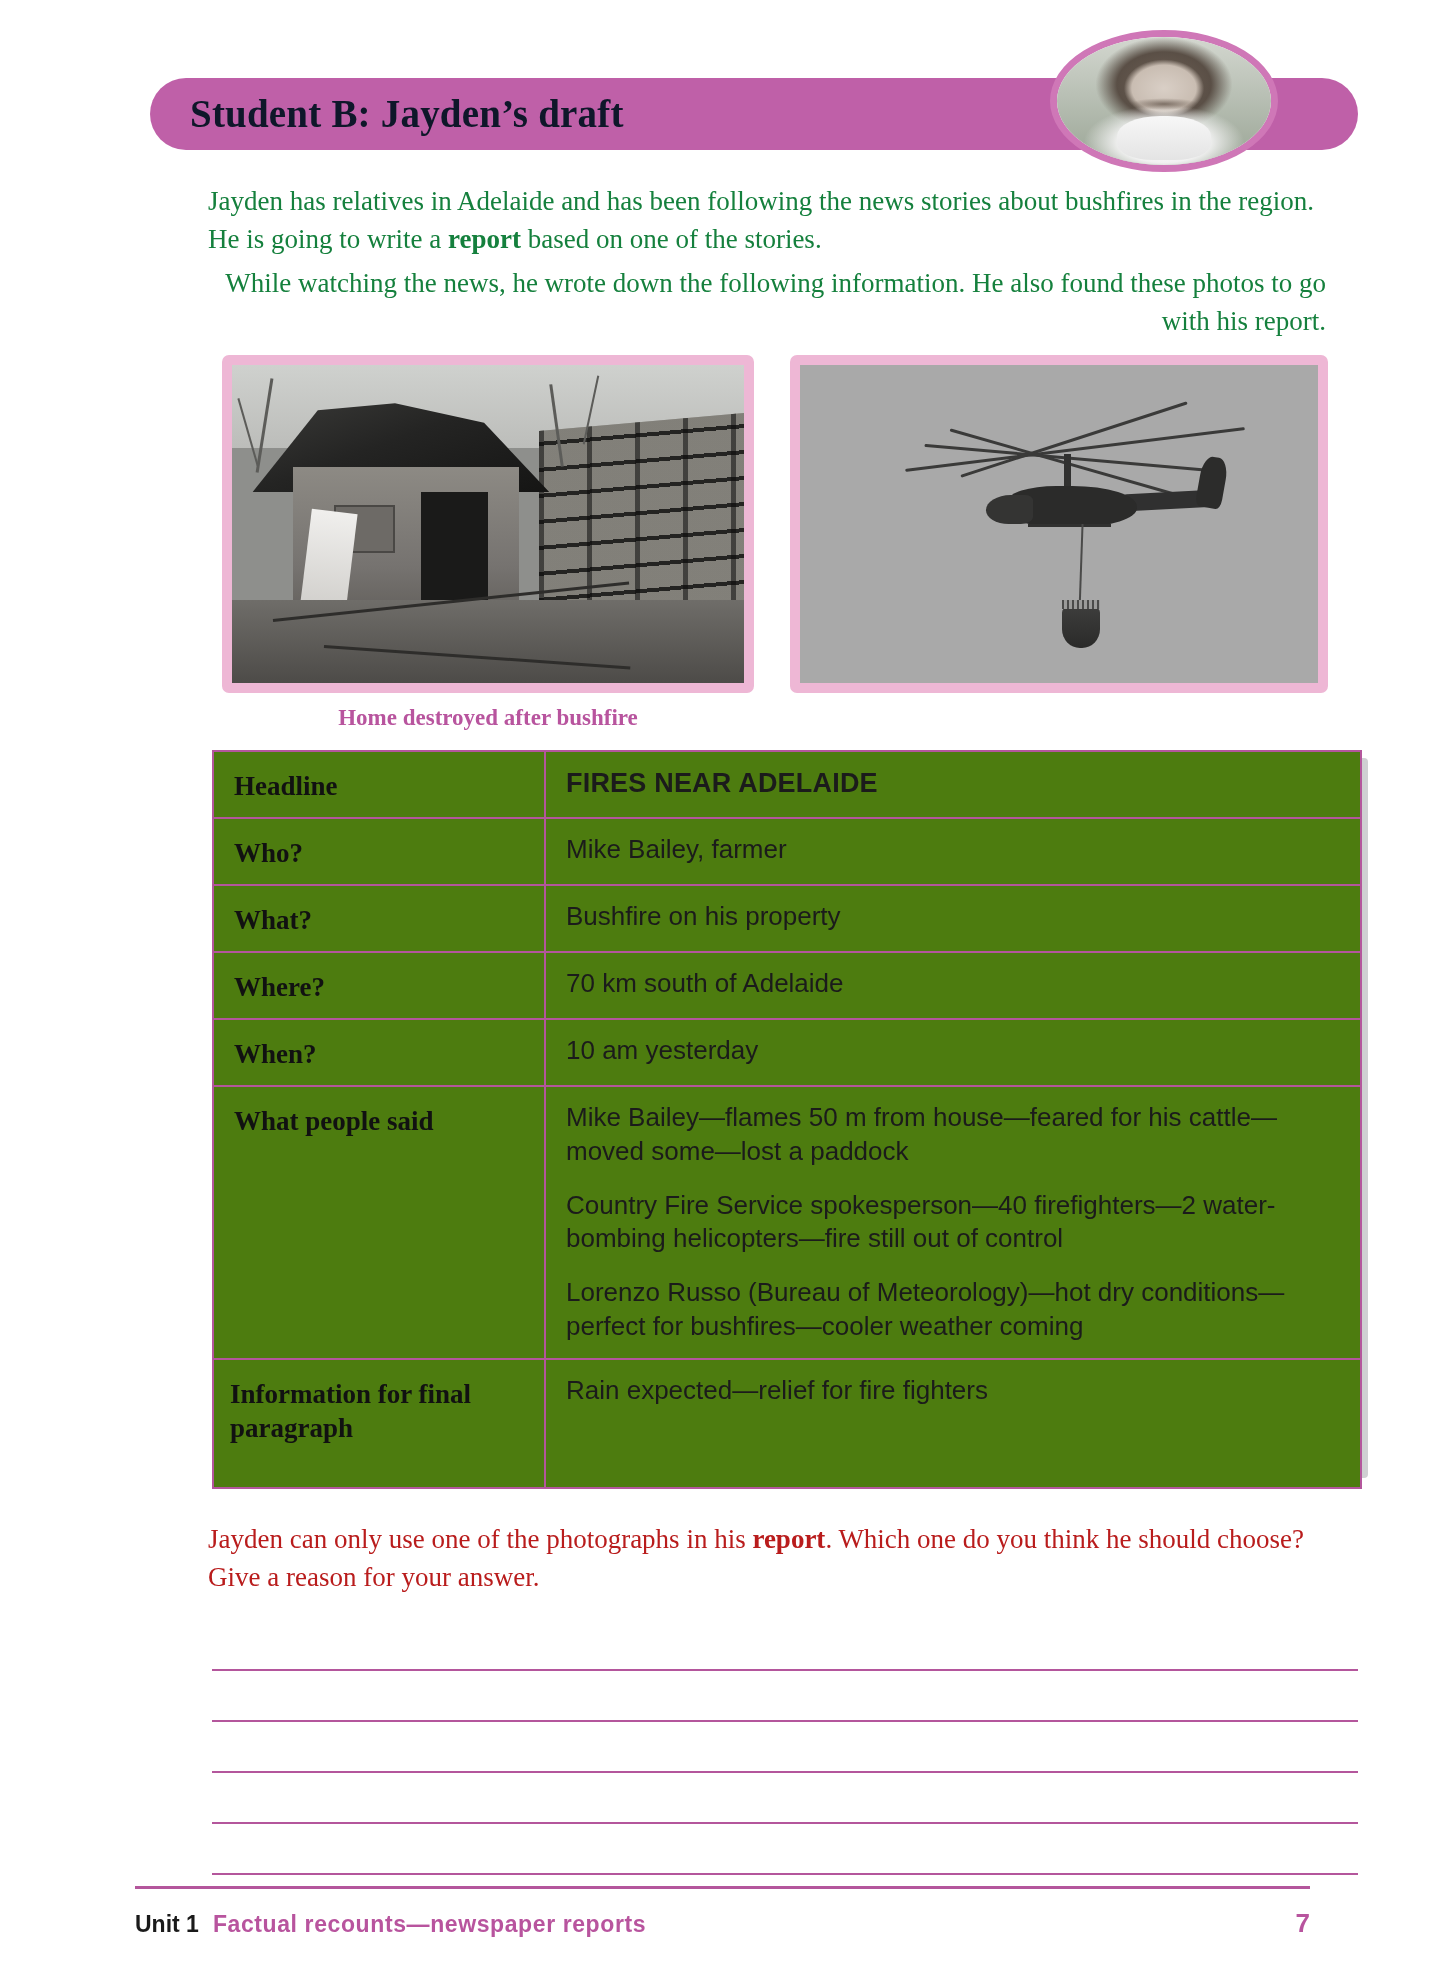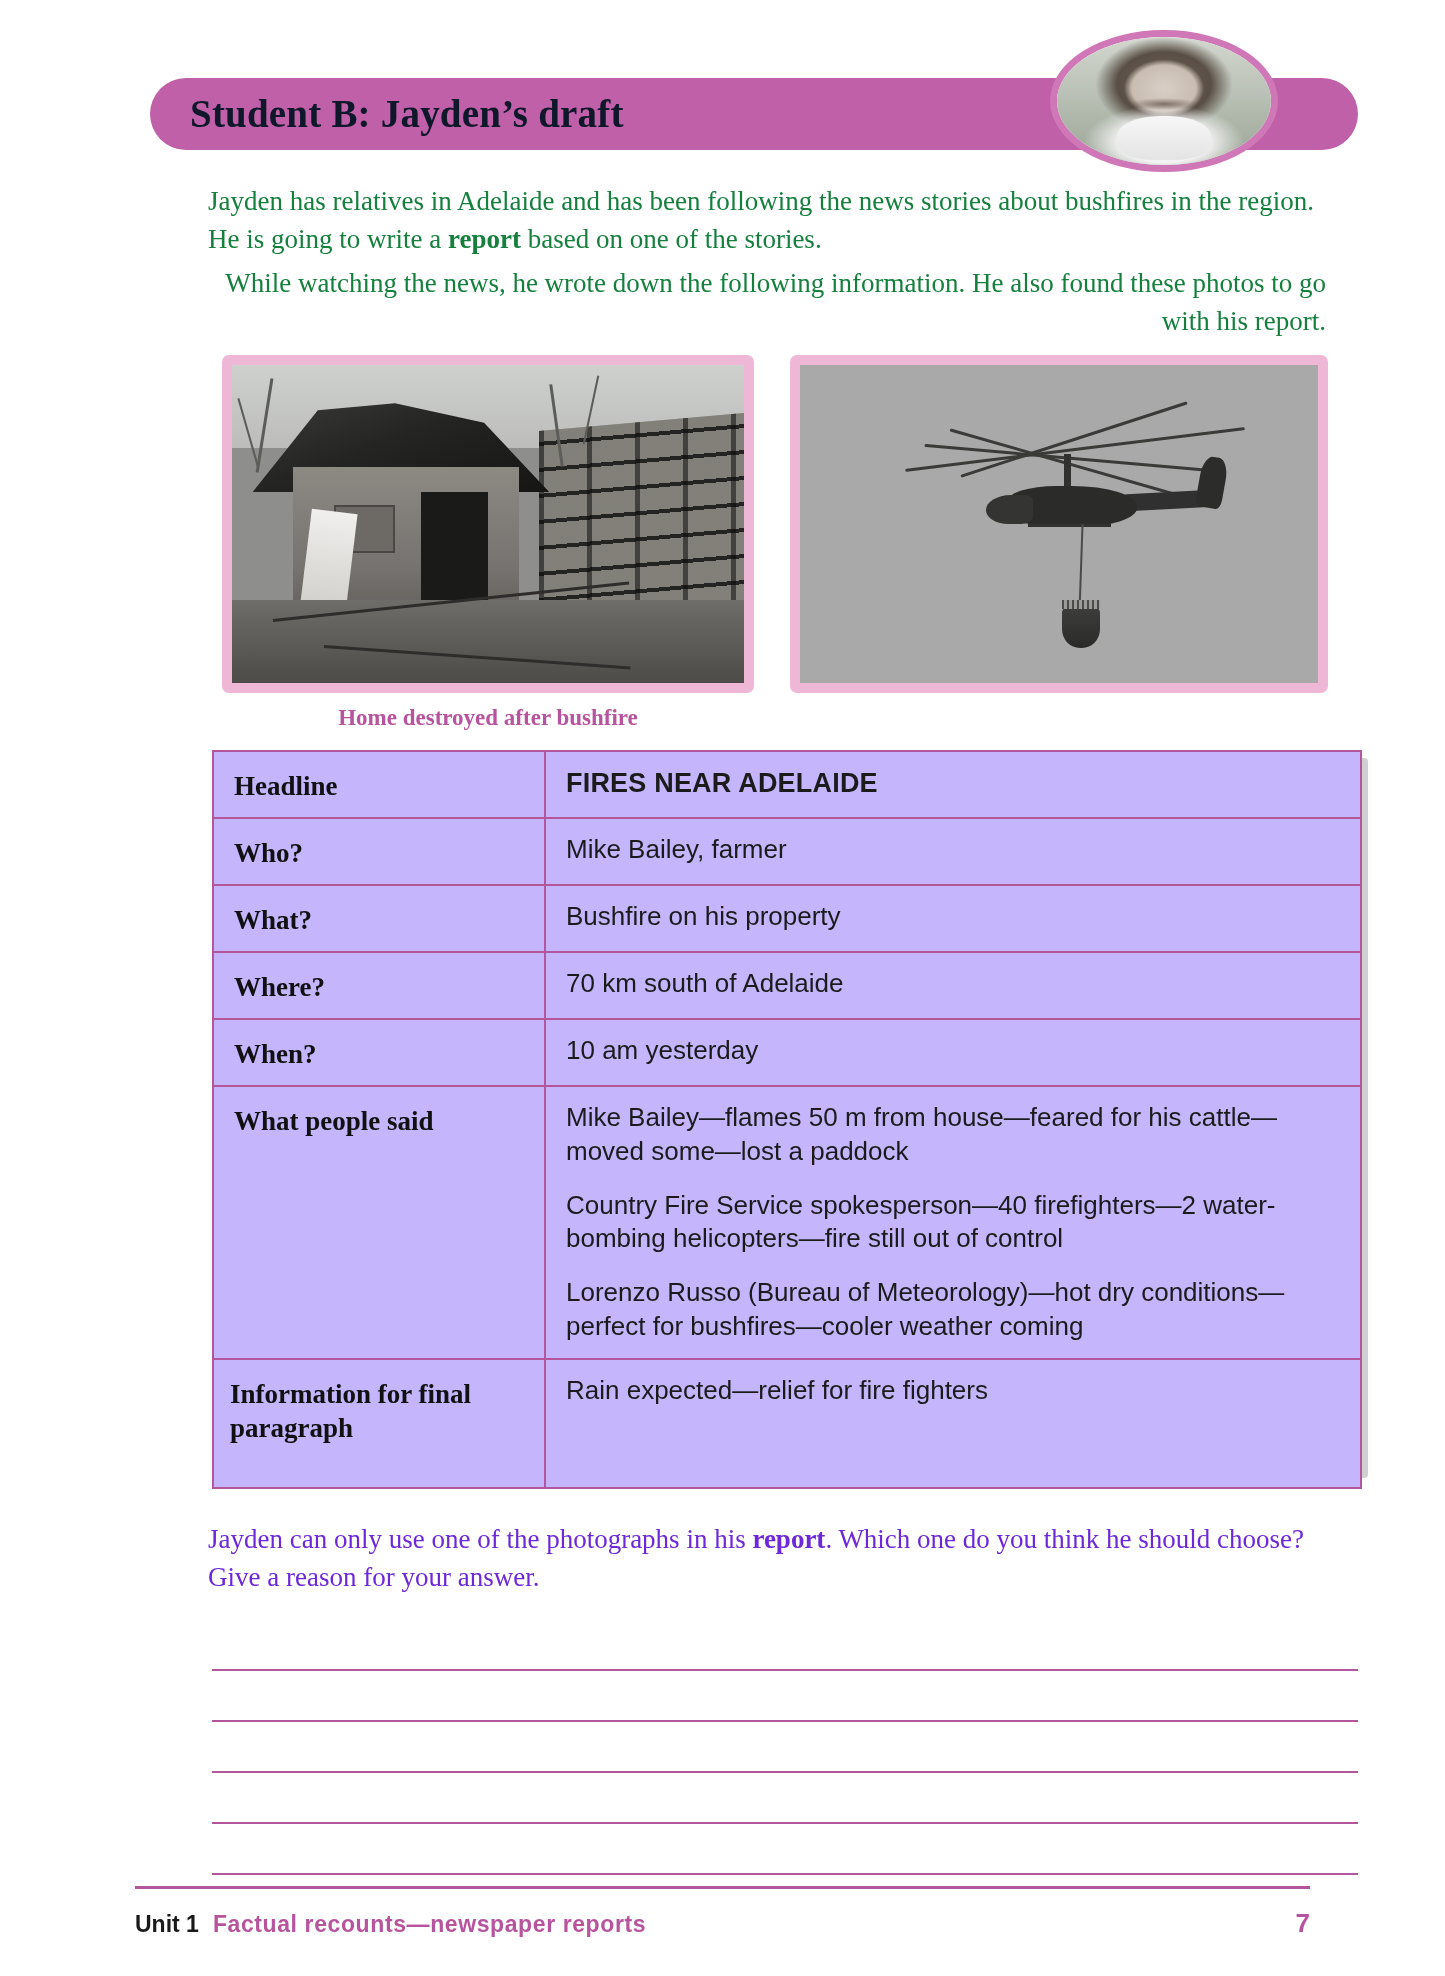--- a/index.html
+++ b/index.html
@@ -164,21 +164,21 @@
   #cap1{left:222px;width:532px;}
   #cap2{left:790px;width:538px;}
 
   
   .tbl-shadow{
     position:absolute;left:218px;top:758px;width:1150px;height:720px;
     background:#cfd0d2;border-radius:4px;
   }
   .tbl{
     position:absolute;left:212px;top:750px;width:1150px;
-    border-collapse:collapse;background:#c4b5fd;
+    border-collapse:collapse;background:#4d7c0f;
     table-layout:fixed;
   }
   .tbl td{
     border:2px solid #b4569c;
     padding:14px 20px;vertical-align:top;
   }
   .tbl td.k{
     width:290px;
     font-family:"Liberation Serif", serif;
     font-weight:700;font-size:27px;color:#111;line-height:1.26;
@@ -188,21 +188,21 @@
     font-family:"Liberation Sans", sans-serif;
     font-weight:400;font-size:26px;color:#1b1b1b;line-height:1.3;
   }
   .tbl td.v.hl{font-weight:700;font-size:27px;letter-spacing:.2px;margin-top:20px;}
   .tbl td.v p{margin:0 0 20px 0;}
   .tbl td.v p:last-child{margin-bottom:0;}
 
   
   .question{
     position:absolute;left:208px;top:1520px;width:1130px;
-    font-size:27px;line-height:1.42;color:#6d28d9;
+    font-size:27px;line-height:1.42;color:#b91c1c;
     font-family:"Liberation Serif", serif;
   }
   .question b{font-weight:700;}
   .rules{position:absolute;left:212px;top:1620px;width:1146px;}
   .rule{height:49px;border-bottom:2px solid #b4569c;}
 
   
   .footer-rule{
     position:absolute;left:135px;top:1886px;width:1175px;height:3px;background:#b4569c;
   }

